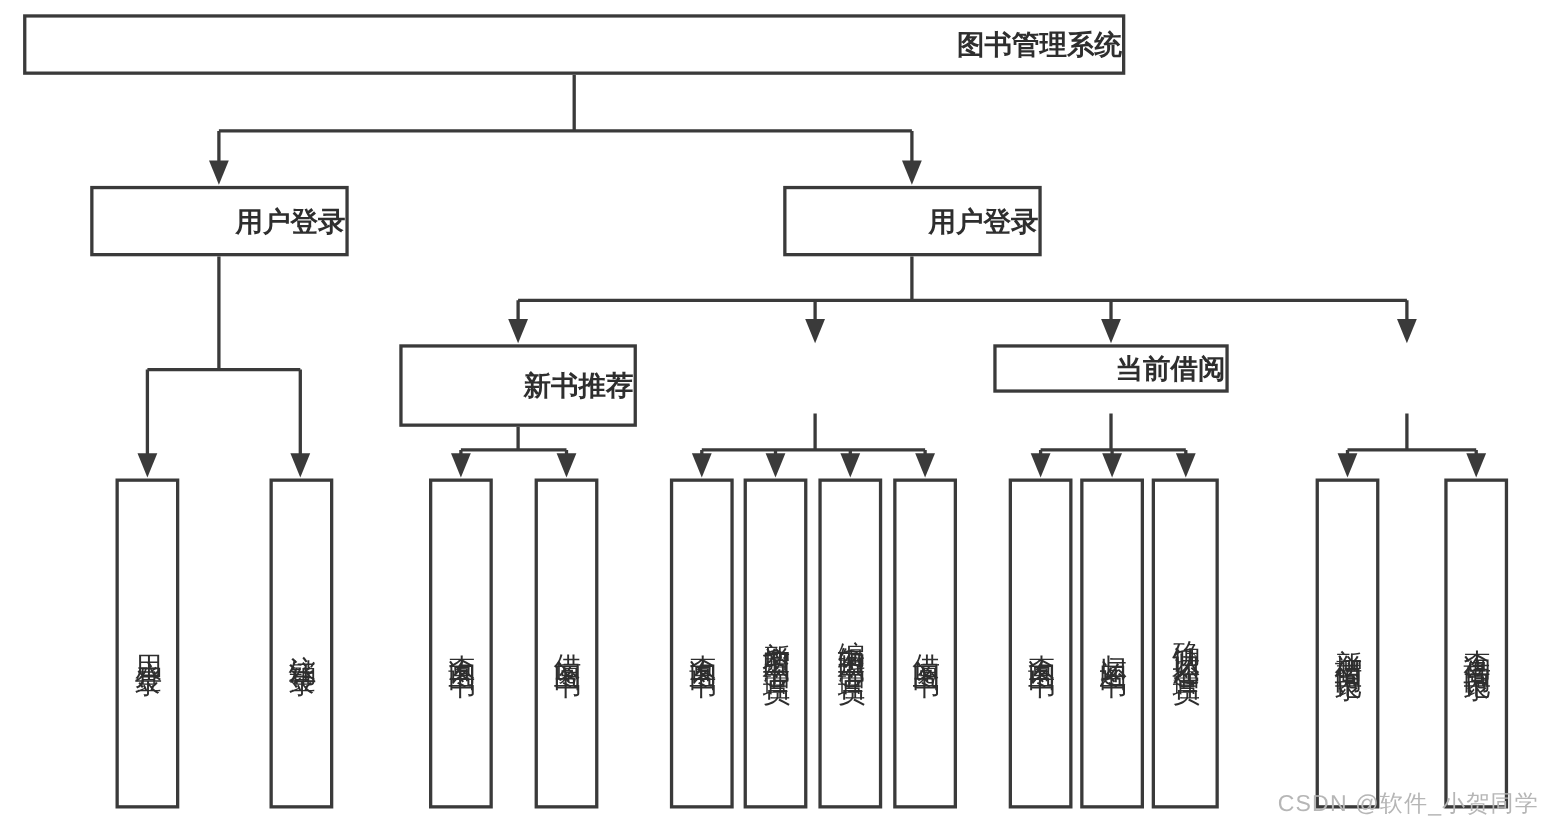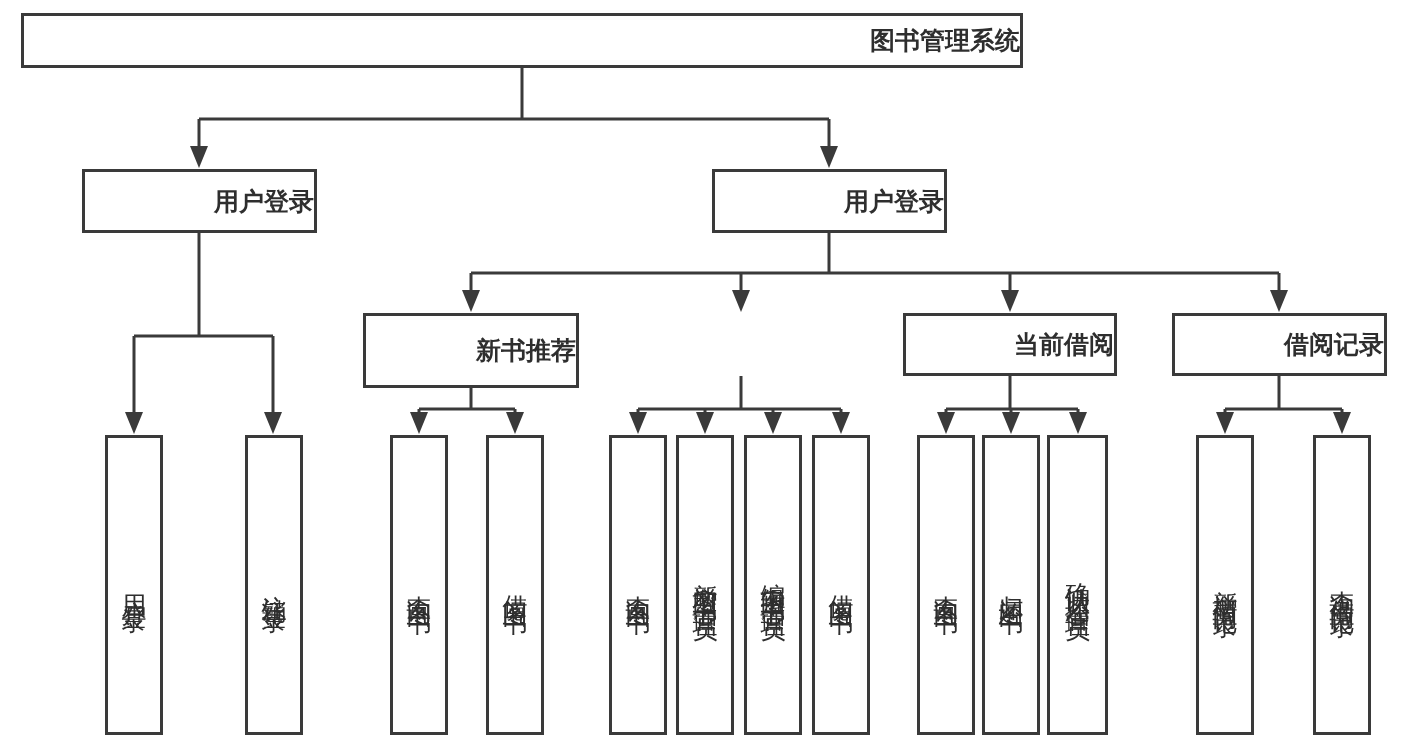--- a/index.html
+++ b/index.html
@@ -89,25 +89,22 @@
   <div class="hbox" style="left:82px;top:169px;width:235px;height:64px">
     <span>用户登录</span>
   </div>
   <div class="hbox" style="left:712px;top:169px;width:235px;height:64px">
     <span>用户登录</span>
   </div>
 
   <div class="hbox" style="left:363px;top:313px;width:216px;height:75px">
     <span>新书推荐</span>
   </div>
-  <div class="hbox" style="left:903px;top:313px;width:214px;height:63px">
+  <div class="hbox" style="left:903px;top:313px;width:214px;height:44px">
     <span>当前借阅</span>
-  </div>
-  <div class="hbox" style="left:1172px;top:313px;width:215px;height:63px">
-    <span>借阅记录</span>
   </div>
 
   <div class="vbox" style="left:105px">
     <span>用户登录</span>
   </div>
   <div class="vbox" style="left:245px">
     <span>注销登录</span>
   </div>
 
   <div class="vbox" style="left:390px">
@@ -140,13 +137,14 @@
     <span>确认归还（管理员）</span>
   </div>
 
   <div class="vbox" style="left:1196px">
     <span>新增借阅记录</span>
   </div>
   <div class="vbox" style="left:1313px">
     <span>查询借阅记录</span>
   </div>
 
+  <div class="watermark">CSDN @软件_小贺同学</div>
 </div>
 
 </body></html>

